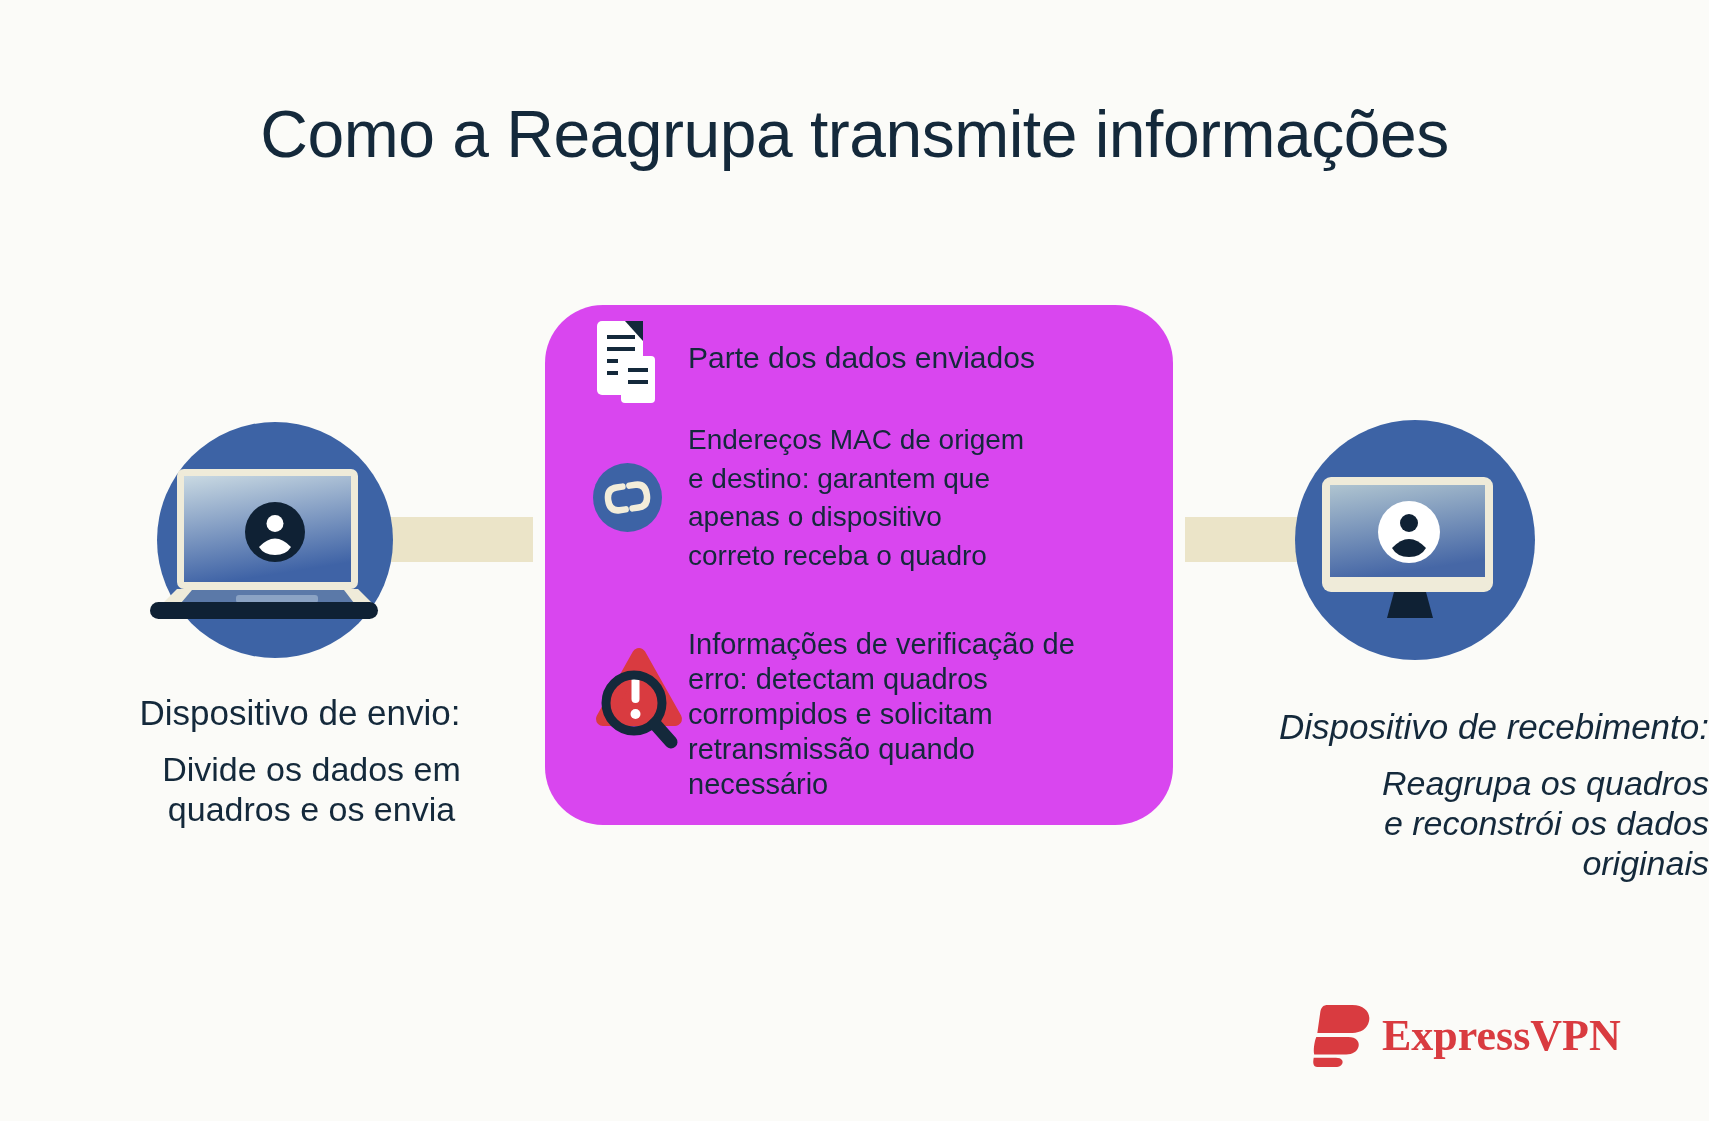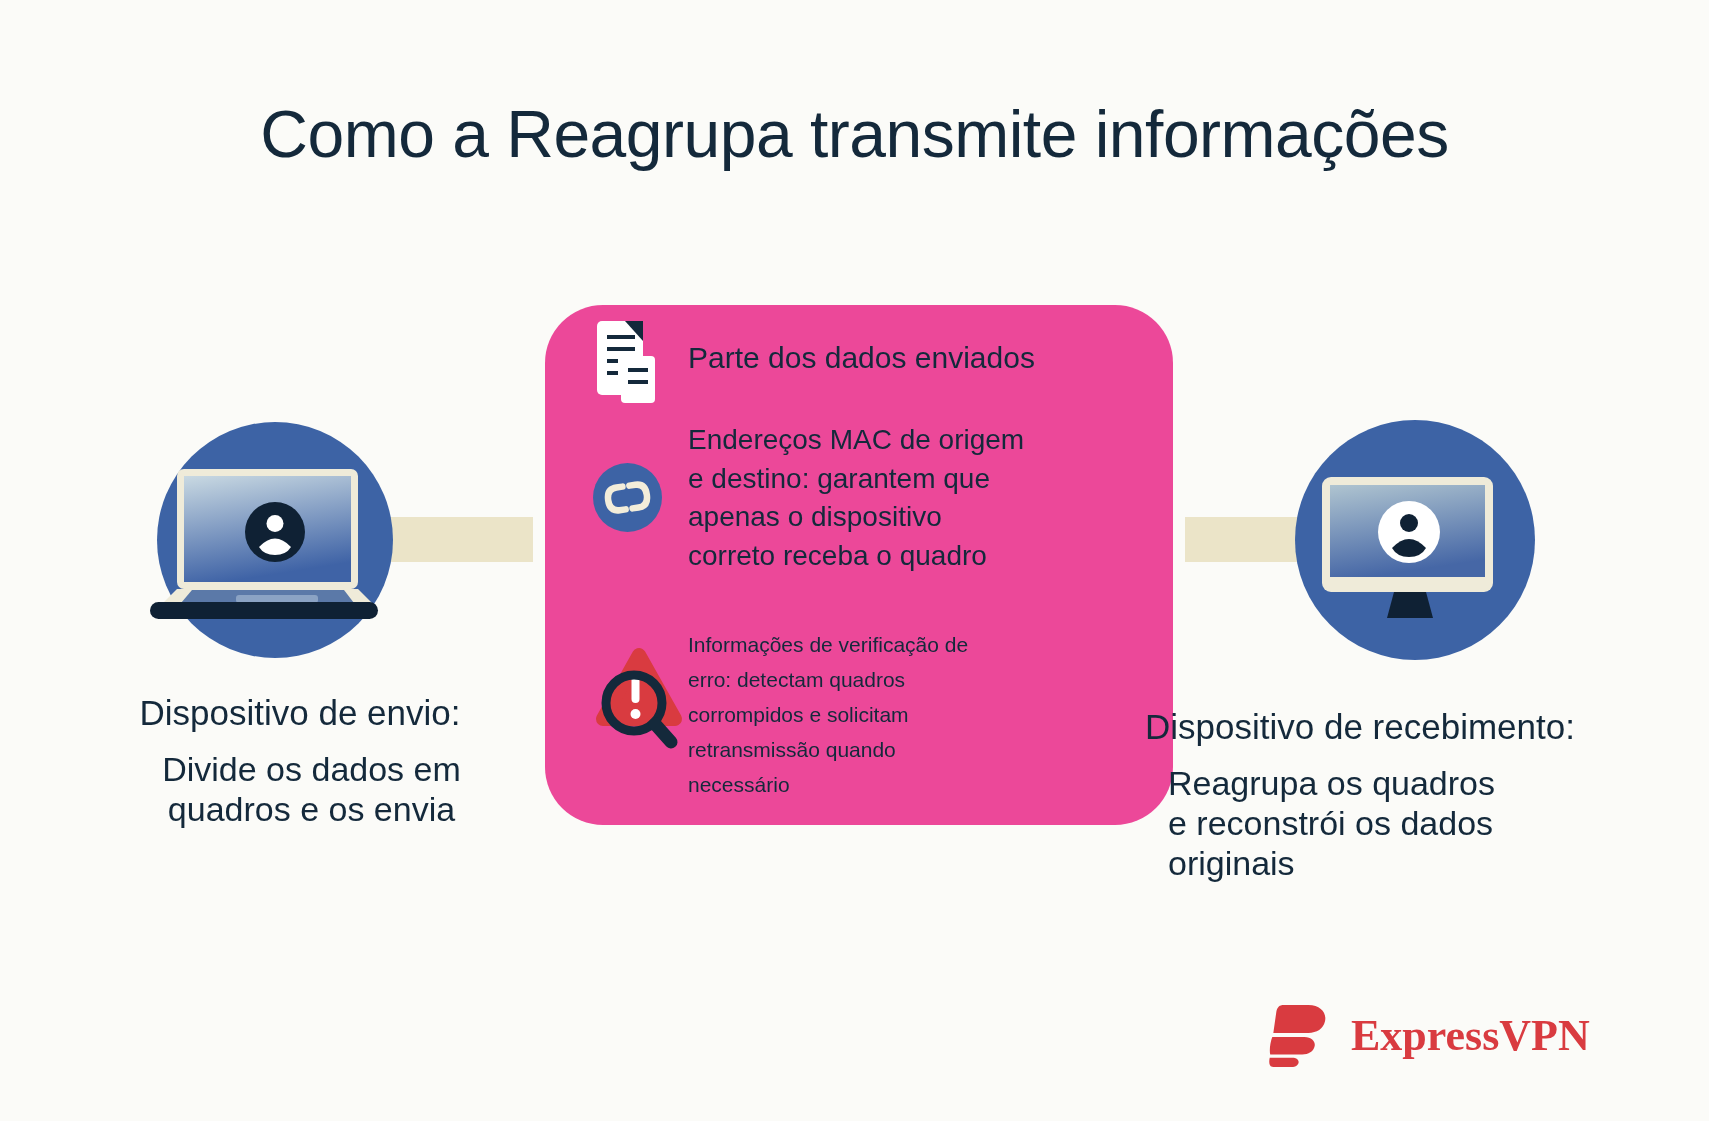--- a/index.html
+++ b/index.html
@@ -14,41 +14,41 @@
     text-align:center;font-size:66px;font-weight:500;
     letter-spacing:-0.5px;color:#14293B;
   }
   .connector{
     position:absolute;top:517px;height:45px;background:#EBE4C8;z-index:1;
   }
   .connector.left{left:270px;width:263px;}
   .connector.right{left:1185px;width:230px;}
   .frame-box{
     position:absolute;left:545px;top:305px;width:628px;height:520px;
-    background:#ec4899;border-radius:58px;z-index:2;
+    background:#d946ef;border-radius:58px;z-index:2;
   }
   .fb-item-icon{position:absolute;}
   .fb-label{
     position:absolute;left:143px;
     color:#14293B;white-space:pre-line;
   }
   .fb-label.l1{top:33px;font-size:30px;line-height:40px;}
   .fb-label.l2{top:116px;font-size:28px;line-height:38.5px;}
-  .fb-label.l3{top:322px;font-size:21px;line-height:35px;}
+  .fb-label.l3{top:322px;font-size:29px;line-height:35px;}
   .device-svg{position:absolute;z-index:3;}
   .device-svg.sender{left:150px;top:415px;}
   .device-svg.receiver{left:1290px;top:415px;}
   .device-text{position:absolute;z-index:3;}
   .device-text.sender{left:85px;top:692px;width:430px;text-align:center;}
-  .device-text.receiver{left:1145px;top:706px;width:564px;text-align:left;}
+  .device-text.receiver{left:1145px;top:706px;width:564px;text-align:right;font-style:italic;}
   .device-heading{font-size:35px;line-height:42px;white-space:nowrap;color:#14293B;}
   .device-desc{margin-top:15px;font-size:34px;line-height:40px;white-space:pre-line;color:#14293B;margin-left:23px;}
   .logo{
-    position:absolute;left:1263px;top:1003px;z-index:3;
-    display:flex;align-items:center;gap:24px;
+    position:absolute;left:1307px;top:1003px;z-index:3;
+    display:flex;align-items:center;gap:11px;
   }
   .logo-word{
     font-family:"Liberation Serif",serif;font-weight:700;
     font-size:44px;color:#D93B40;letter-spacing:0;
   }
 </style>
 </head>
 <body>
 
 <div class="stage">

